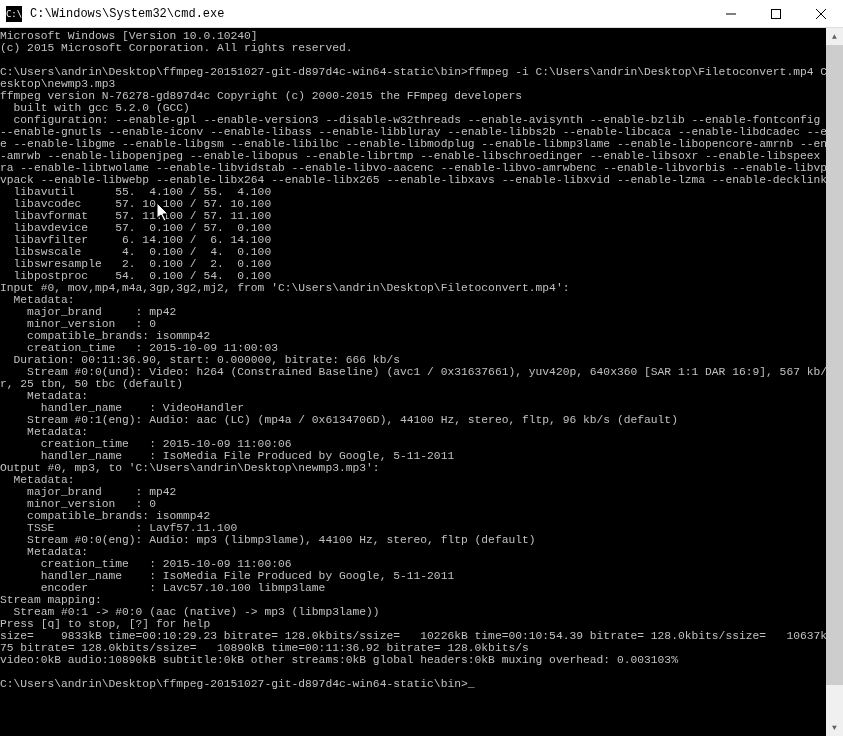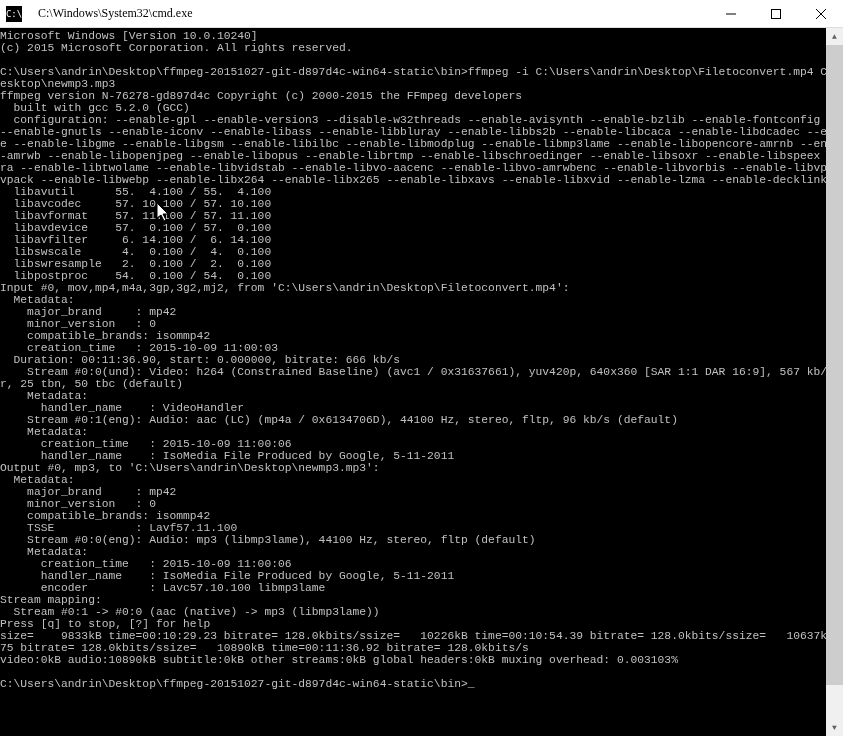--- a/index.html
+++ b/index.html
@@ -26,25 +26,24 @@
       background: #000;
       display: flex;
       align-items: center;
       justify-content: center;
       color: #fff;
       font-size: 9px;
       font-family: monospace;
     }
     .titlebar-text {
       flex: 1;
-      font-family: Liberation Serif, serif;
+      font-family: Liberation Mono, monospace;
       font-size: 12px;
       color: #000;
       padding-left: 2px;
-      margin-left: 8px;
     }
     .titlebar-controls {
       display: flex;
       height: 100%;
     }
     .titlebar-btn {
       width: 45px;
       height: 100%;
       display: flex;
       align-items: center;

